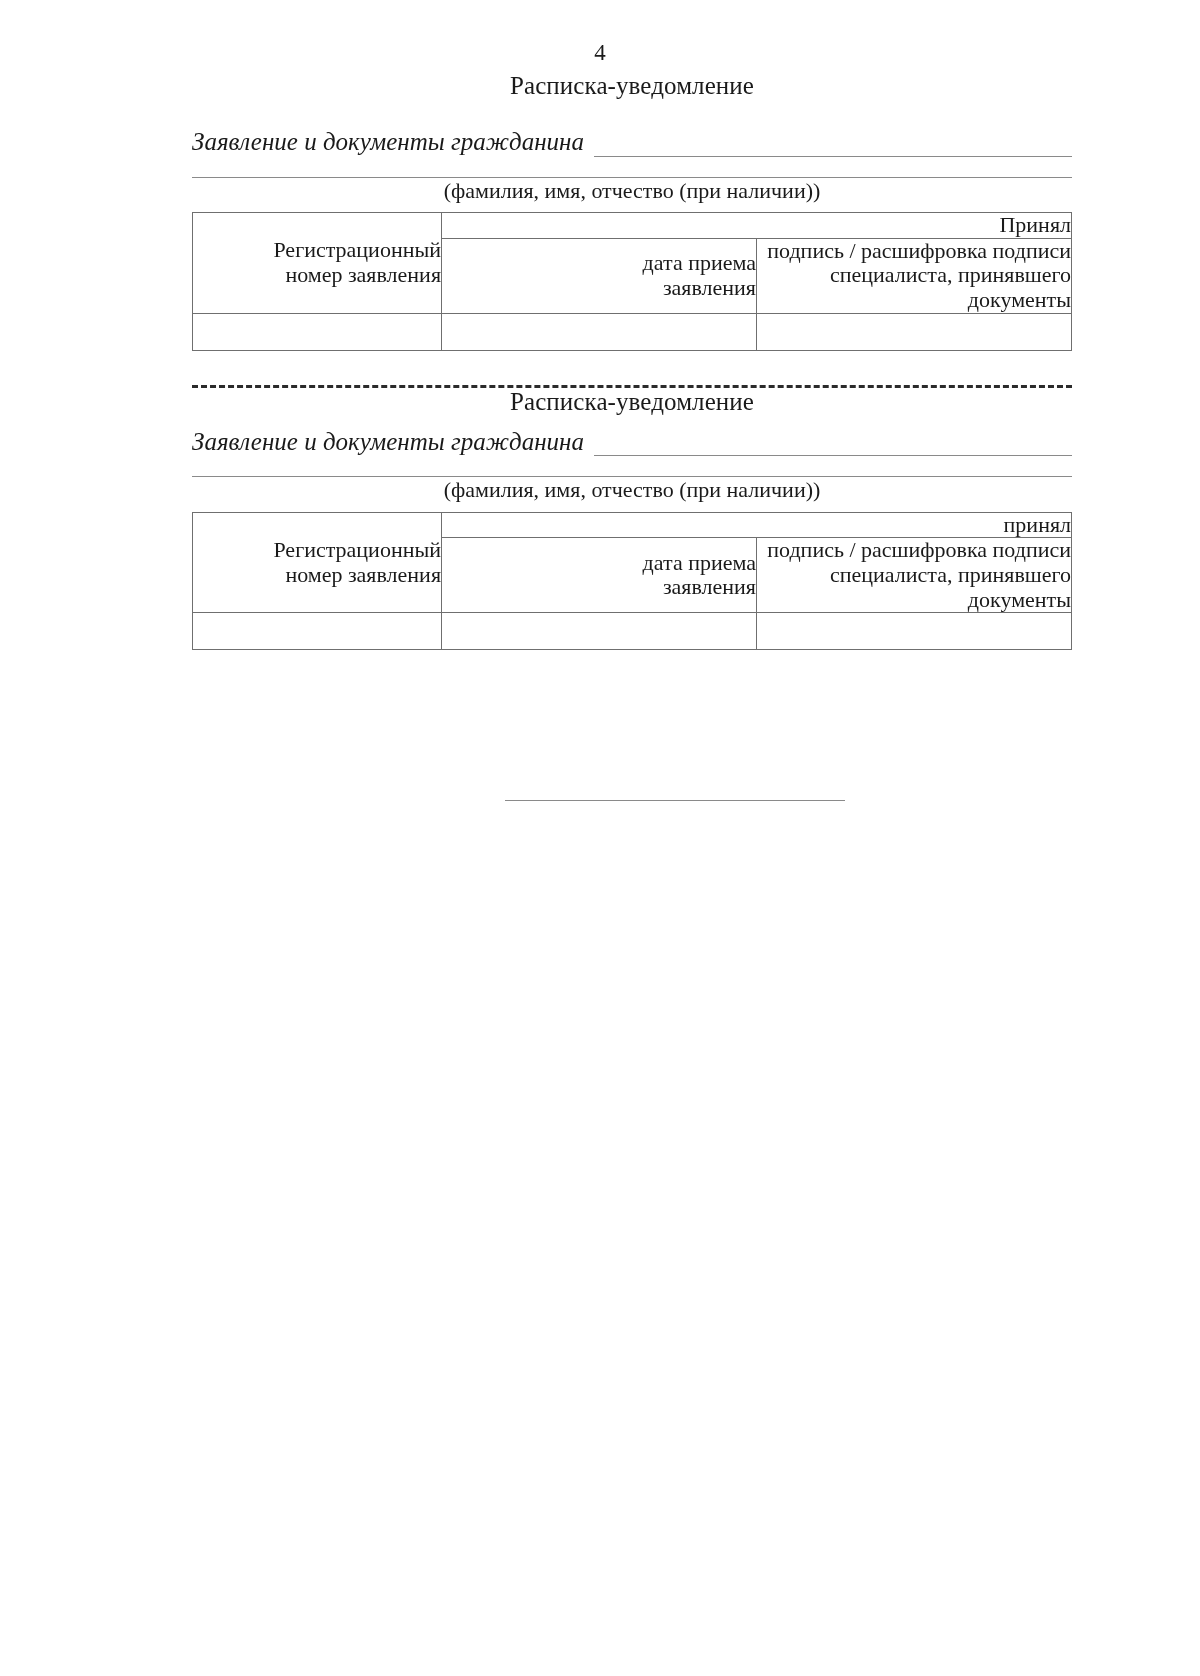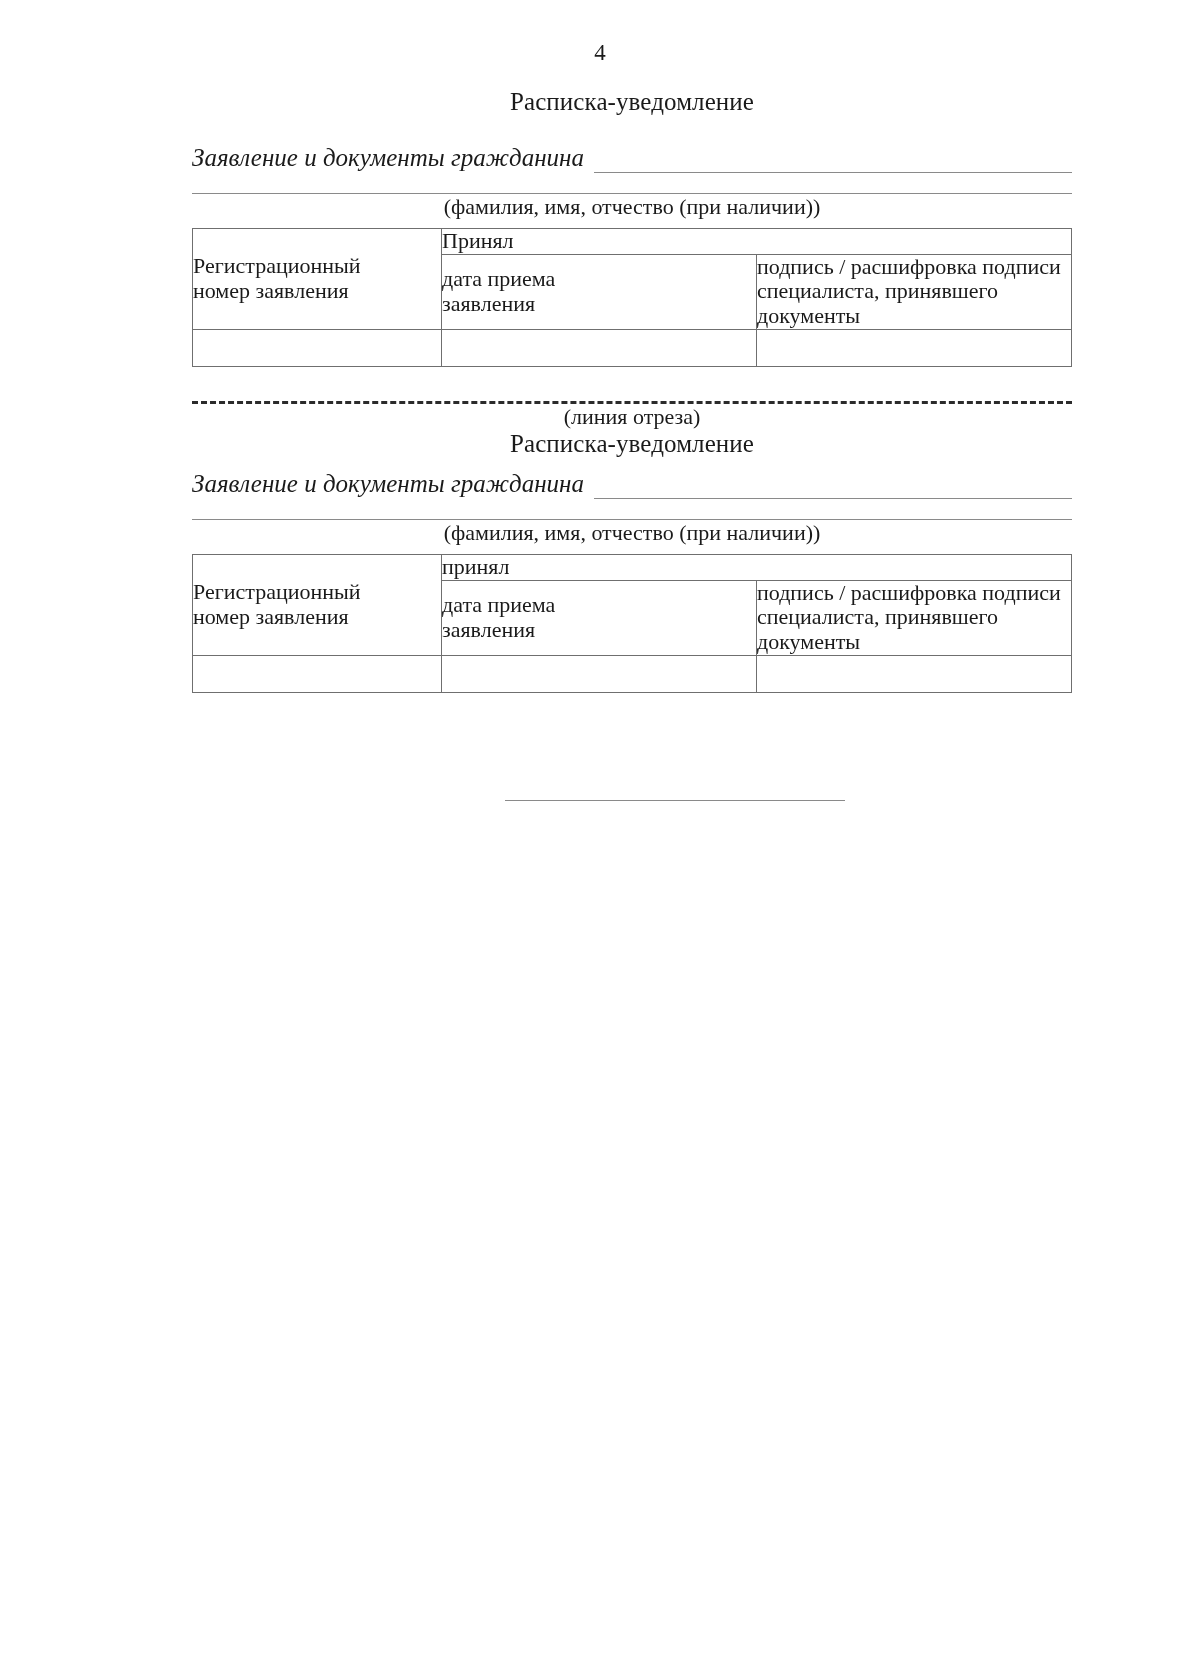--- a/index.html
+++ b/index.html
@@ -81,21 +81,21 @@
 
   
   table.receipt-table {
     width: 880px;
     border-collapse: collapse;
     table-layout: fixed;
   }
   table.receipt-table td {
     border: 1.6px solid #6f6f6f;
     padding: 0;
-    text-align: left;
+    text-align: right;
     vertical-align: middle;
     font-size: 22px;
     line-height: 1.12;
     color: #1a1a1a;
   }
   td.col-regnum { width: 248px; padding: 6px 4px; }
   td.col-date   { width: 196px; padding: 6px 6px; }
   td.col-sign   { width: 436px; padding: 6px 6px; font-family: Liberation Serif, serif; }
   td.accepted-head { padding: 8px 4px 8px 4px; }
   td.empty-cell { height: 36px; }
@@ -123,21 +123,21 @@
   .spacer-28 { height: 28px; }
   .spacer-34 { height: 34px; }
 </style>
 </head>
 <body>
 
 <div class="page">
 
   <div class="page-number">4</div>
 
-  <div class="content" style="top: 88px;">
+  <div class="content" style="top: 72px;">
 
     <div class="section-title">Расписка-уведомление</div>
 
     <div class="spacer-28"></div>
 
     <div class="label-row">
       <span class="label-text">Заявление и документы гражданина</span>
       <span class="fill-rule"></span>
     </div>
 
@@ -173,21 +173,20 @@
           <td class="col-date empty-cell"></td>
           <td class="col-sign empty-cell"></td>
         </tr>
       </tbody>
     </table>
 
     <div class="spacer-34"></div>
 
     <div class="cut-line"></div>
 
-    <div class="caption">(линия отреза)</div>
 
     <div class="section-title">Расписка-уведомление</div>
 
     <div class="spacer-12"></div>
 
     <div class="label-row">
       <span class="label-text">Заявление и документы гражданина</span>
       <span class="fill-rule"></span>
     </div>
 

